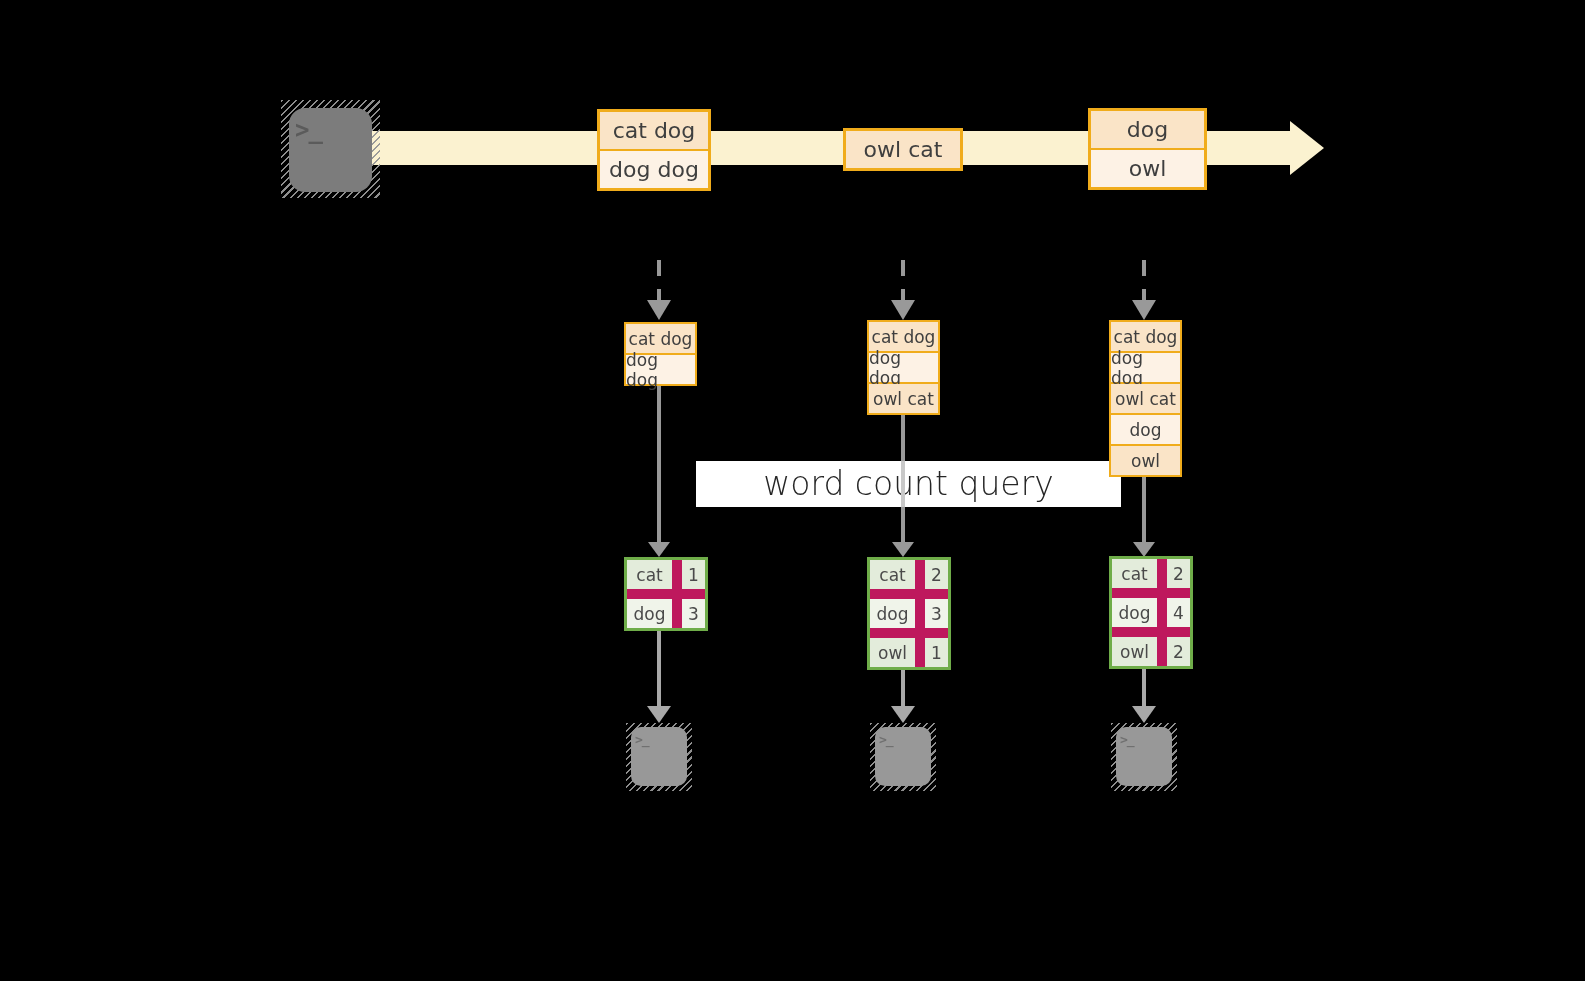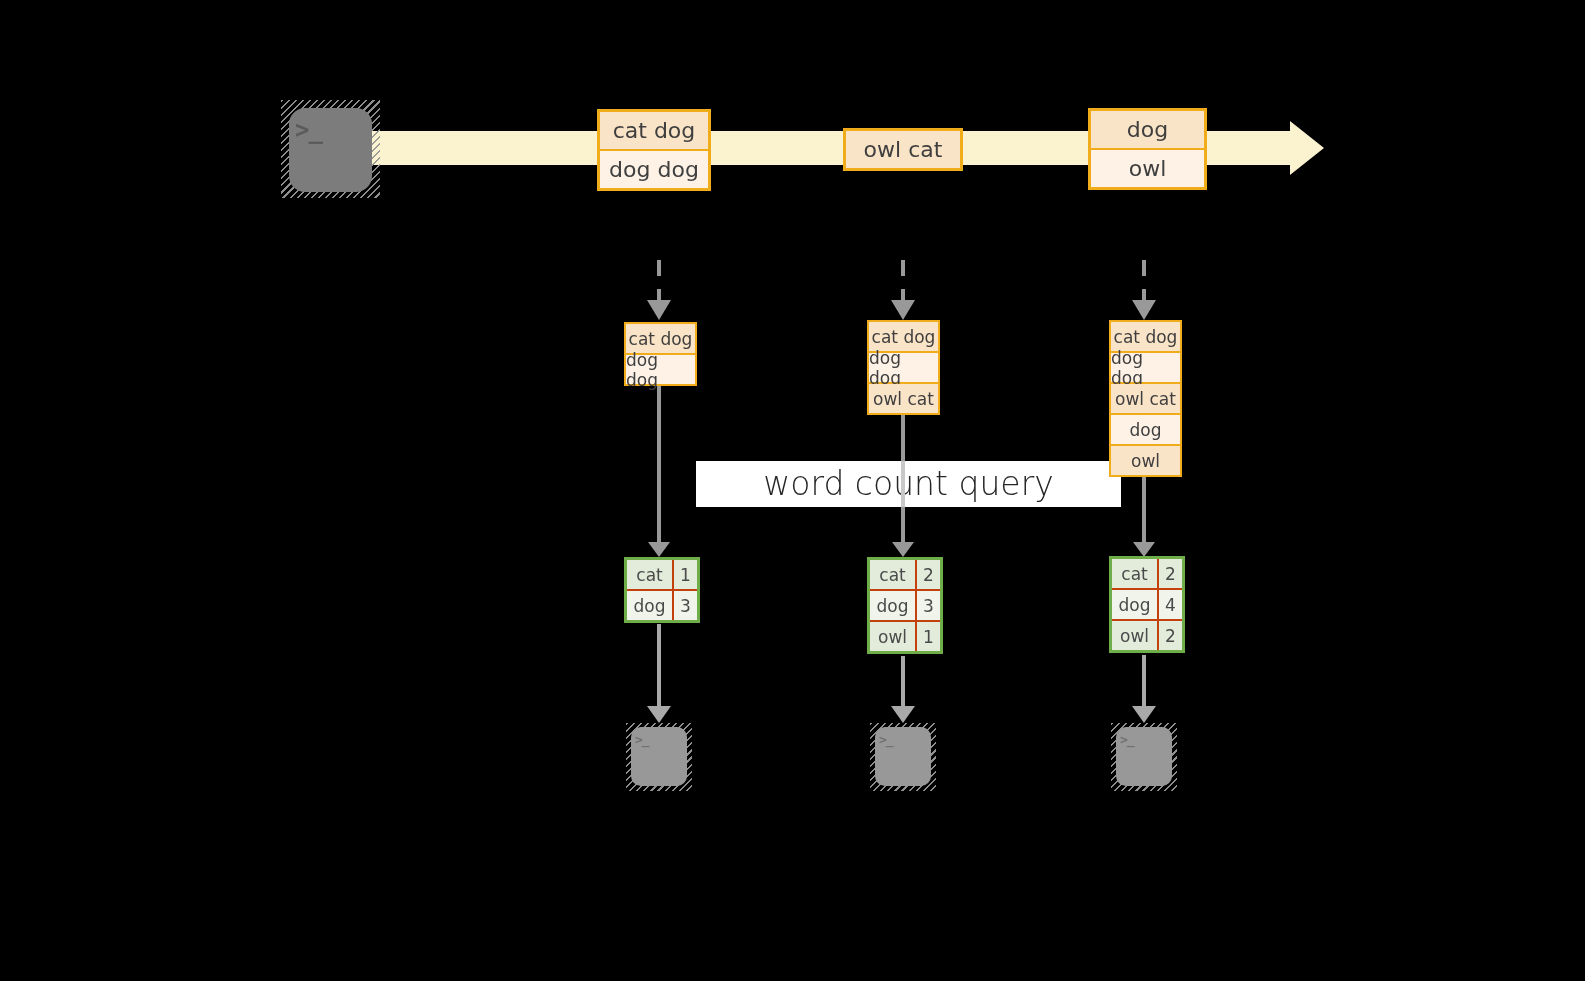--- a/index.html
+++ b/index.html
@@ -34,21 +34,21 @@
   .shaft.dashed{background:repeating-linear-gradient(180deg,#999 0 16px,transparent 16px 29px);}
   .shaft.light{background:#A9A9A9;}
   .ahead{position:absolute;width:0;height:0;border-left:11px solid transparent;border-right:11px solid transparent;border-top:15px solid #999;}
   .ahead.bigger{border-left-width:12px;border-right-width:12px;border-top-width:20px;}
   .ahead.light{border-top-color:#A9A9A9;border-left-width:12px;border-right-width:12px;border-top-width:17px;}
   
   .query-label{position:absolute;left:696px;top:461px;width:425px;height:46px;background:#fff;color:#262626;
     font-size:33px;font-weight:300;line-height:46px;text-align:center;z-index:5;}
   .label-line{position:absolute;left:901px;top:461px;width:4px;height:46px;background:#C8C8C8;z-index:5;}
   
-  .counts{position:absolute;border:3px solid #6FAD49;background:#c2410c;display:grid;grid-template-columns:45px 23px;gap:2px;z-index:5;}
+  .counts{position:absolute;border:3px solid #6FAD49;background:#be185d;display:grid;grid-template-columns:45px 23px;gap:10px;z-index:5;}
   .counts .c{height:29px;display:flex;align-items:center;justify-content:center;font-size:17px;color:#4a4a4a;}
   .ca{background:#E3ECDB;}
   .cb{background:#F0F4EA;}
 </style>
 </head>
 <body>
 
 <div class="canvas">
 
   <div class="band"></div>

